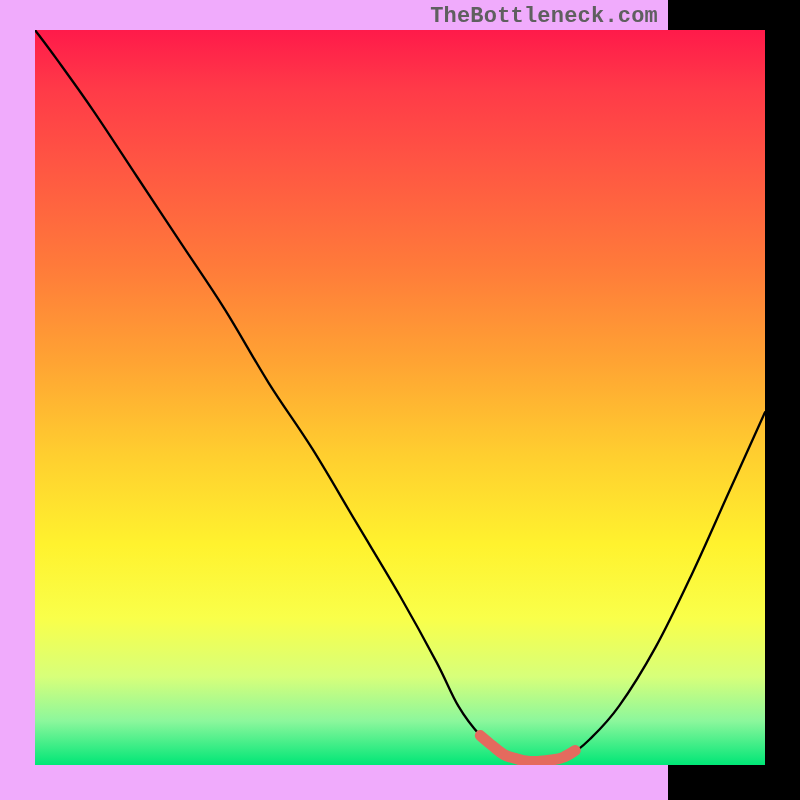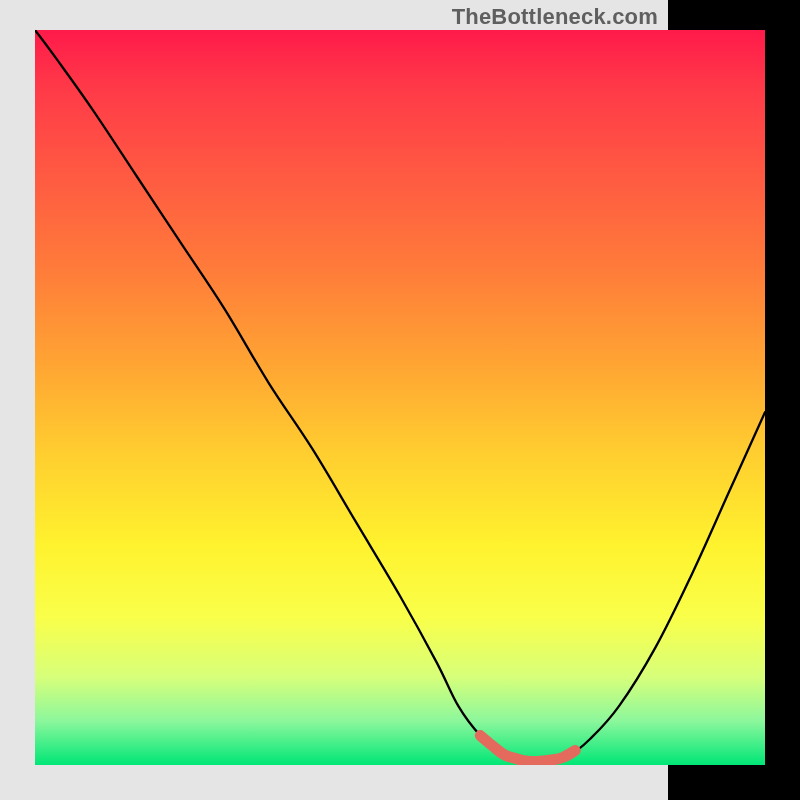--- a/index.html
+++ b/index.html
@@ -8,21 +8,22 @@
     width: 800px;
     height: 800px;
     background: #000;
     overflow: hidden;
     font-family: Arial, Helvetica, sans-serif;
   }
   .frame {
     position: relative;
     width: 668px;
     height: 800px;
-    background: #e5e5e5;
+    background: #f0abfc;
+    font-family: Liberation Mono, monospace;
   }
   .watermark {
     position: absolute;
     top: 4px;
     right: 10px;
     color: #5f5f5f;
     font-size: 22px;
     font-weight: 600;
     letter-spacing: 0.2px;
     z-index: 10;

